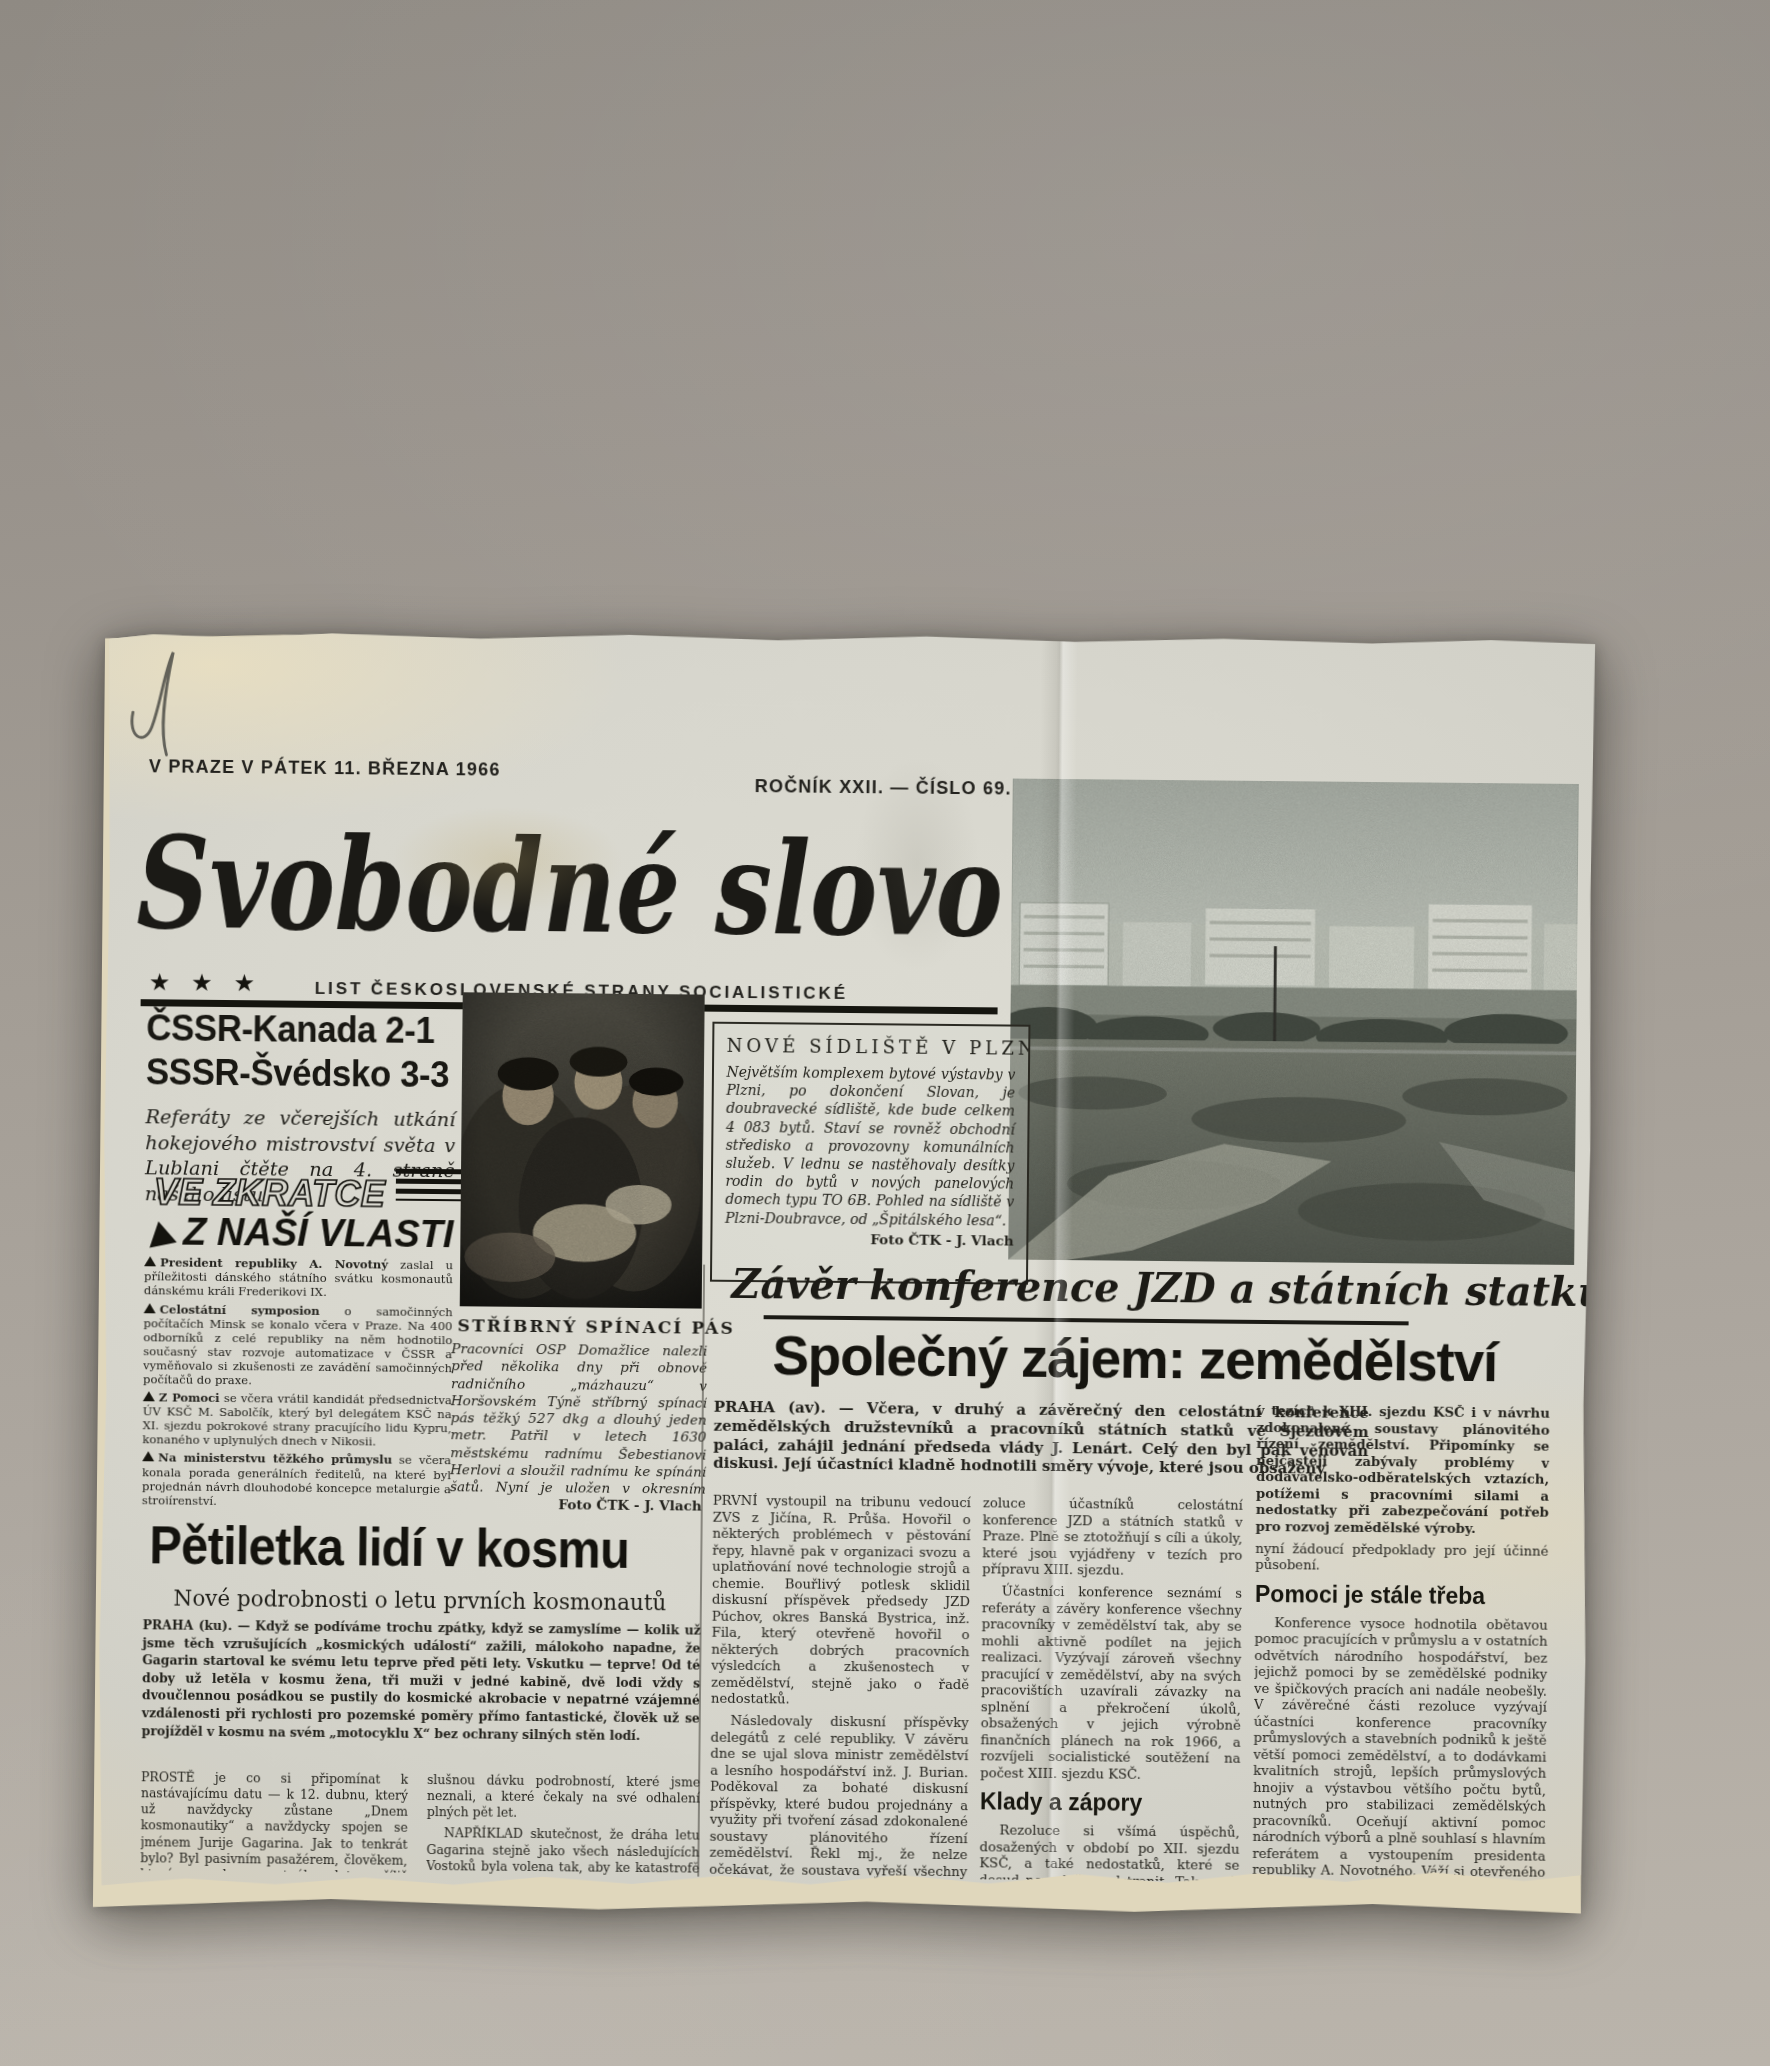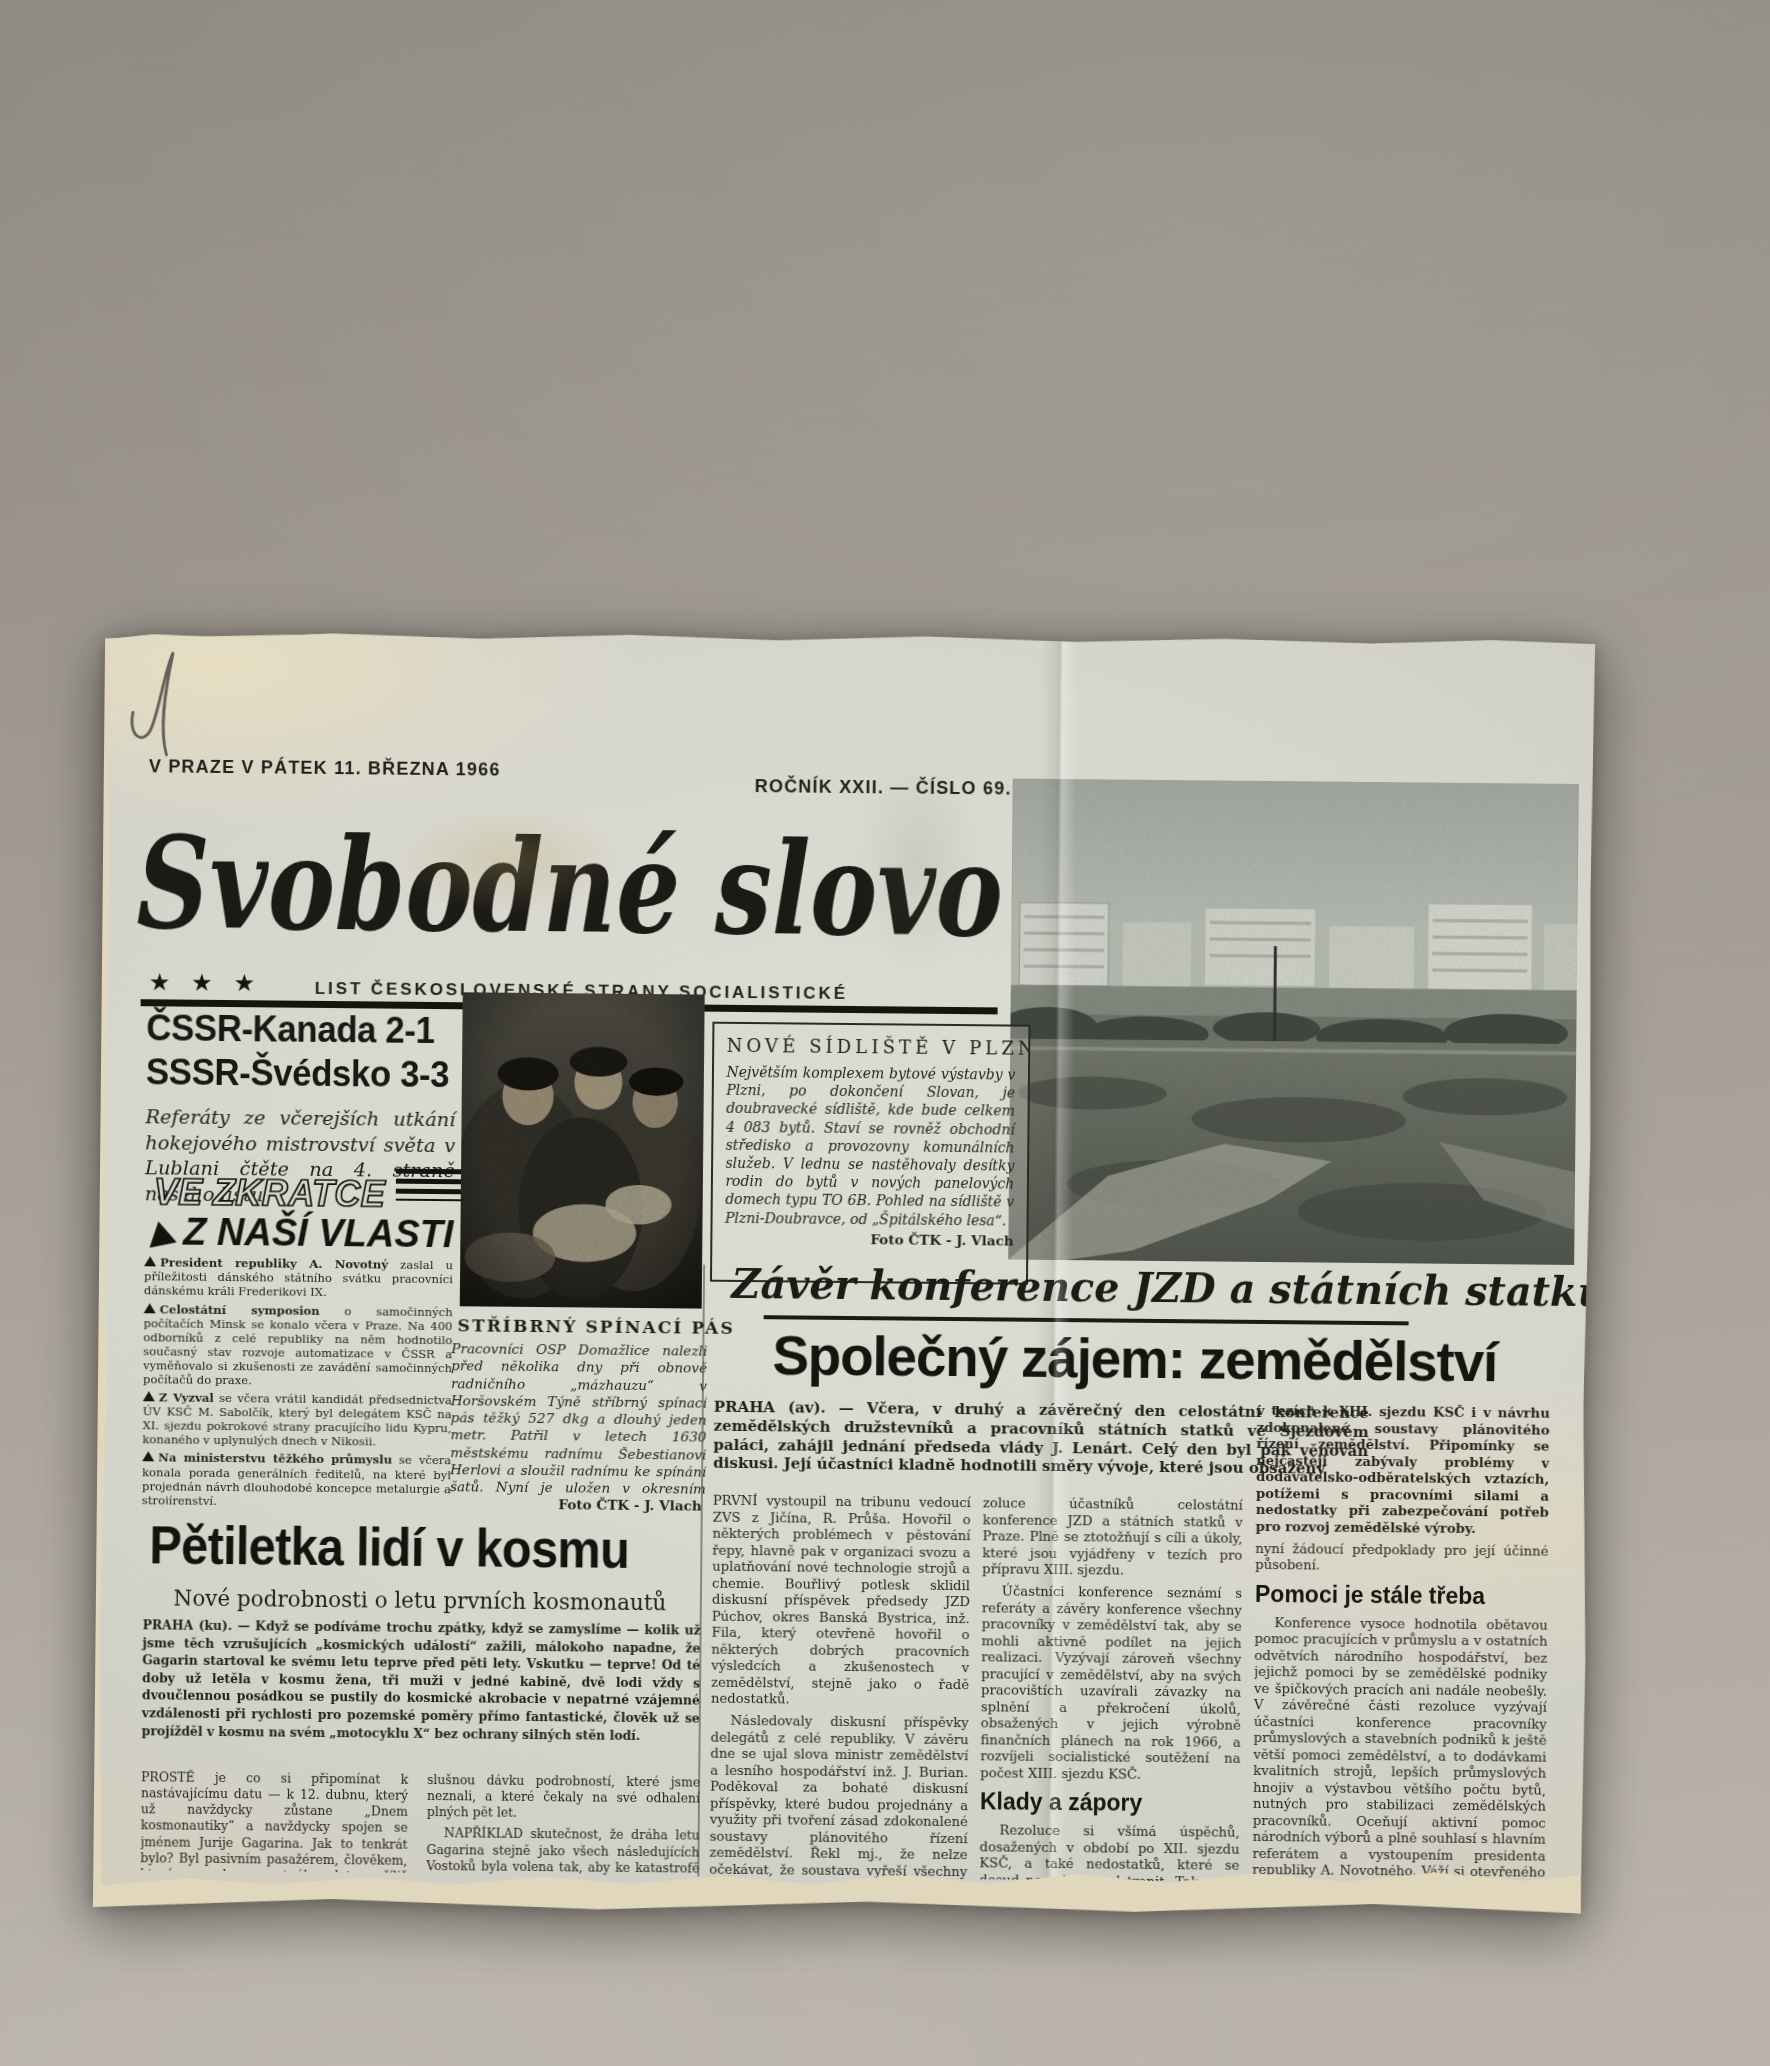--- a/index.html
+++ b/index.html
@@ -175,23 +175,23 @@
     <div class="abs score" style="left:41px;top:382px;">ČSSR-Kanada 2-1</div>
     <div class="abs score" style="left:41px;top:426px;">SSSR-Švédsko 3-3</div>
     <div class="abs sports-note" style="left:41px;top:479px;width:310px;">Referáty ze včerejších utkání hokejového mistrovství světa v Lublani čtěte na 4. straně našeho listu.</div>
 
     <div class="abs" style="left:50px;top:541px;width:322px;">
       <div class="zk-row1"><span class="zk-outline">VE ZKRATCE</span><span class="zk-bars"></span></div>
       <div class="zk-row2"><span class="zk-arrow"></span><span>Z NAŠÍ VLASTI</span></div>
     </div>
 
     <div class="abs briefs" style="left:41px;top:631px;width:309px;height:248px;overflow:hidden;">
-      <div class="brief-item"><span class="tri"></span><span class="brief-lead">President republiky A. Novotný</span><span> zaslal u příležitosti dánského státního svátku pracovníci dánskému králi Frederikovi IX.</span></div>
+      <div class="brief-item"><span class="tri"></span><span class="brief-lead">President republiky A. Novotný</span><span> zaslal u příležitosti dánského státního svátku kosmonautů dánskému králi Frederikovi IX.</span></div>
       <div class="brief-item"><span class="tri"></span><span class="brief-lead">Celostátní symposion</span><span> o samočinných počítačích Minsk se konalo včera v Praze. Na 400 odborníků z celé republiky na něm hodnotilo současný stav rozvoje automatizace v ČSSR a vyměňovalo si zkušenosti ze zavádění samočinných počítačů do praxe.</span></div>
-      <div class="brief-item"><span class="tri"></span><span class="brief-lead">Z Vyzval</span><span> se včera vrátil kandidát předsednictva ÚV KSČ M. Sabolčík, který byl delegátem KSČ na XI. sjezdu pokrokové strany pracujícího lidu Kypru, konaného v uplynulých dnech v Nikosii.</span></div>
+      <div class="brief-item"><span class="tri"></span><span class="brief-lead">Z Pomoci</span><span> se včera vrátil kandidát předsednictva ÚV KSČ M. Sabolčík, který byl delegátem KSČ na XI. sjezdu pokrokové strany pracujícího lidu Kypru, konaného v uplynulých dnech v Nikosii.</span></div>
       <div class="brief-item"><span class="tri"></span><span class="brief-lead">Na ministerstvu těžkého průmyslu</span><span> se včera konala porada generálních ředitelů, na které byl projednán návrh dlouhodobé koncepce metalurgie a strojírenství.</span></div>
     </div>
 
     <div class="abs photo-frame" style="left:357px;top:364px;width:242px;height:314px;">
       <svg width="242" height="314" viewBox="0 0 585 760">
         <defs>
           <linearGradient id="mg" x1="0" y1="0" x2="0" y2="1">
             <stop offset="0" stop-color="#56544a"></stop>
               <stop offset="1" stop-color="#23221d"></stop>
           </linearGradient>

